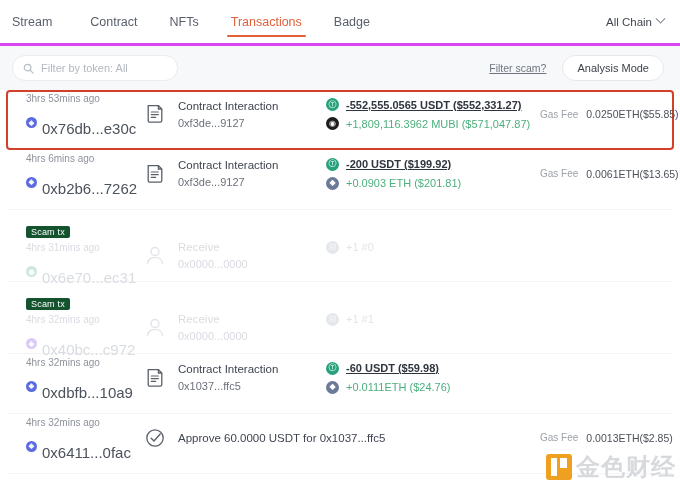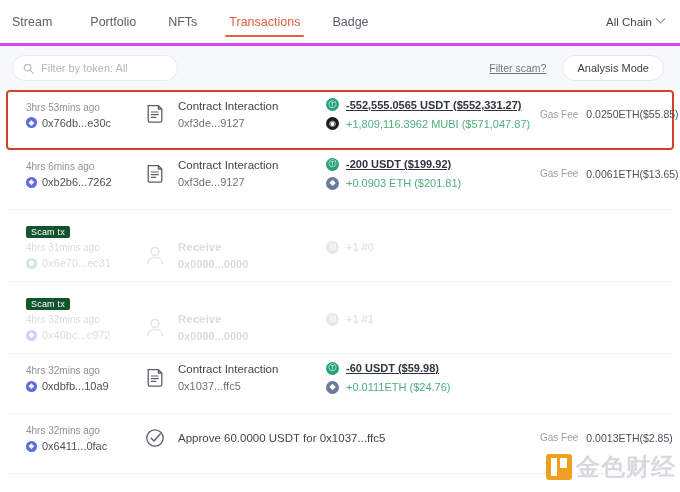--- a/index.html
+++ b/index.html
@@ -110,21 +110,21 @@
   }
 
   .col-time { width: 118px; flex: none; }
   .time-top { font-size: 10px; color: #8d939c; line-height: 15px; white-space: nowrap; }
   .hash-line { display: flex; align-items: center; gap: 5px; margin-top: 2px; }
   .chain-badge {
     width: 11px; height: 11px; border-radius: 50%;
     flex: none; display: flex; align-items: center; justify-content: center;
     font-size: 7px; color: #fff; font-weight: bold;
   }
-  .hash-txt { font-size: 11px; color: #4c525b; white-space: nowrap; }
+  .hash-txt { font-size: 15px; color: #4c525b; white-space: nowrap; margin-top: 12px; }
 
   .col-type { width: 182px; flex: none; display: flex; align-items: center; gap: 12px; }
   .type-icon { width: 22px; height: 24px; flex: none; }
   .type-icon svg { display: block; }
   .type-label { font-size: 11.5px; color: #3f4550; line-height: 16px; white-space: nowrap; }
   .type-sub { font-size: 11px; color: #6c727c; line-height: 16px; margin-top: 1px; white-space: nowrap; }
   .type-single { font-size: 11.5px; color: #3f4550; white-space: nowrap; }
 
   .col-amt { width: 208px; flex: none; }
   .amt-line { display: flex; align-items: center; gap: 7px; line-height: 16px; }
@@ -151,21 +151,21 @@
   .ghost .time-top,
   .ghost .hash-txt { color: #d9dce1; }
   .ghost .type-label,
   .ghost .type-sub { color: #d9dce1; }
   .ghost .amt-pos { color: #e2e6e6; }
   .ghost .chain-badge { opacity: .28; }
   .ghost .type-icon svg * { stroke: #dfe2e6 !important; fill: none !important; }
   .ghost .tok { background: #e4e7ea !important; color: #f4f6f7; }
   .scamrow { height: 72px; align-items: flex-start; padding-top: 11px; }
   .scamrow .col-time { padding-top: 0; }
-  .scamrow .col-type, .scamrow .col-amt { padding-top: 18px; font-weight: bold; }
+  .scamrow .col-type, .scamrow .col-amt { padding-top: 18px; }
 
   
   .watermark {
     position: absolute; right: 4px; bottom: 12px;
     display: flex; align-items: center; gap: 4px;
     pointer-events: none;
   }
   .wm-logo {
     width: 26px; height: 26px;
     background: #f0a020;
@@ -187,21 +187,21 @@
 </style>
 </head>
 <body>
 
 <div class="topnav">
   <div class="nav-tabs">
     <div class="nav-tab first">
       <span>Stream</span>
     </div>
     <div class="nav-tab">
-      <span>Portfolio</span>
+      <span>Contract</span>
     </div>
     <div class="nav-tab">
       <span>NFTs</span>
     </div>
     <div class="nav-tab active">
       <span>Transactions</span>
     </div>
     <div class="nav-tab">
       <span>Badge</span>
     </div>

